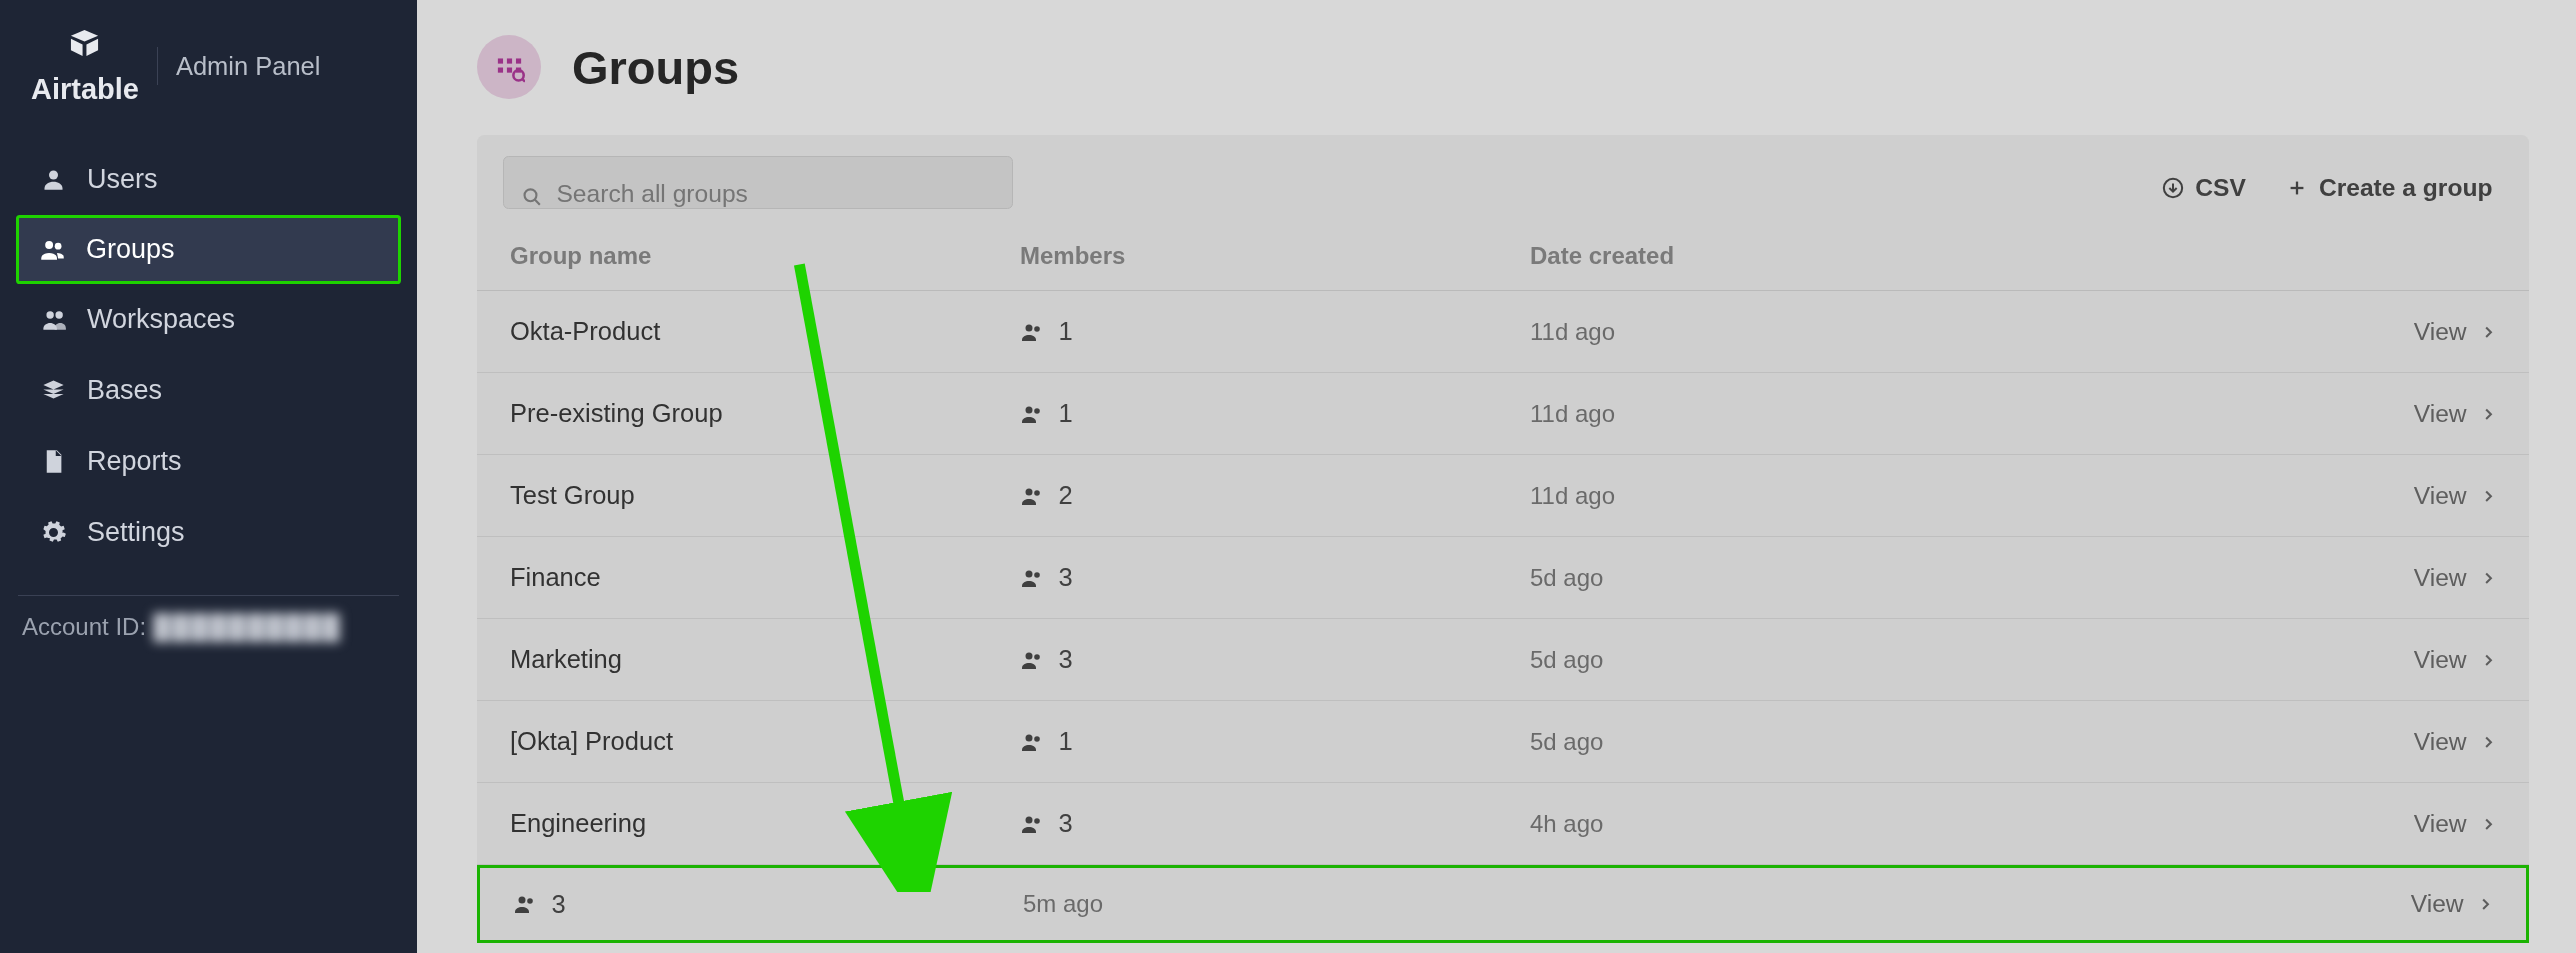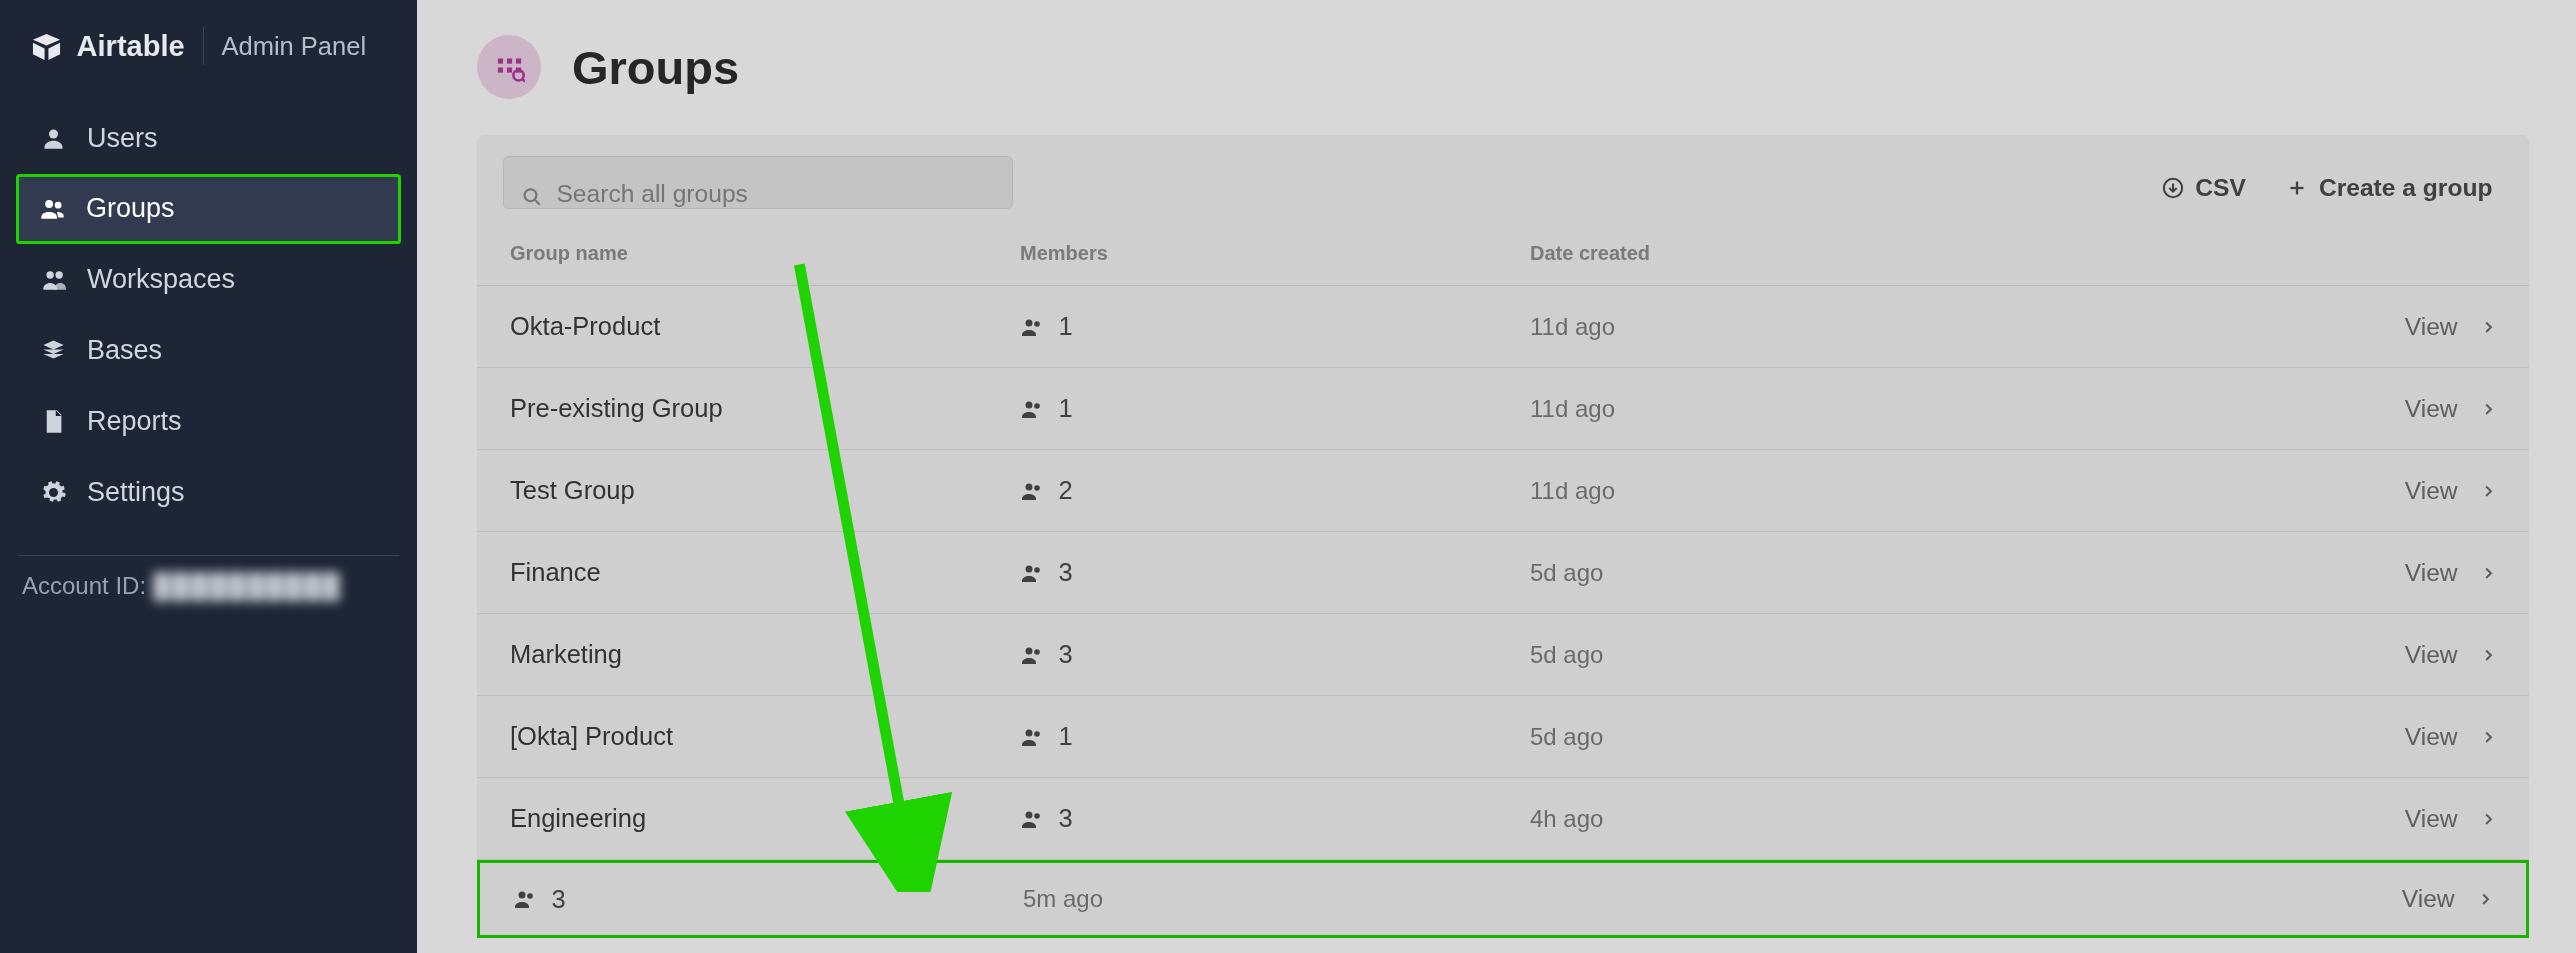--- a/index.html
+++ b/index.html
@@ -2,21 +2,21 @@
 <html style="font-size:14.6px"><head>
 <meta charset="utf-8">
 <style>
 * { margin:0; padding:0; box-sizing:border-box; font-family:-apple-system,BlinkMacSystemFont,"Segoe UI",Helvetica,Arial,sans-serif; }
 html,body { width:2576px; height:954px; overflow:hidden; }
 body { display:flex; }
 
 
 .sidebar { width:417px; min-width:417px; height:954px; background:#1e2535; color:#cfd3dc; display:flex; flex-direction:column; }
 .sb-header{ display:flex; align-items:center; gap:18px; padding:27px 31px 38px 31px; }
-.logo { display:flex; align-items:center; gap:14.6px; color:#e8eaef; font-size:29px; font-weight:600; }
+.logo { display:flex; align-items:center; gap:14.6px; color:#e8eaef; font-size:29px; font-weight:600;flex-direction:column; }
 .logo-icon{ width:31px; height:31px; }
 .sb-div  { width:0.9px; height:38px; background:#3b4255; }
 .sb-title{ color:#b8bec9; font-size:25.5px; }
 
 .nav { display:flex; flex-direction:column; padding:0 16px; }
 .nav-item{ display:flex; align-items:center; gap:20px; padding:20px 24px; font-size:27px; color:#d1d5de; cursor:pointer; border-radius:3.6px; }
 .nav-item .icon{ width:27px; height:27px; flex:0 0 27px; display:flex; align-items:center; justify-content:center; }
 .nav-item.active{ background:#323a4f; color:#fff; border:3.6px solid #1ed300; padding:16.4px 20px; }
 
 .sb-hr { height:0.9px; background:#3a4154; margin:27px 18px 16.4px 18px; }
@@ -32,30 +32,30 @@
 
 .panel{ background:#f5f5f5; border-radius:7.3px; padding:0; }
 .panel-top{ display:flex; align-items:center; padding:20px 25.5px 16.4px 25.5px; gap:18px; }
 .search{ width:510px; height:53px; background:#e7e7e7; border:0.9px solid #d7d7d7; border-radius:5.5px; display:flex; align-items:flex-end; padding:0 18px; gap:14.6px; color:#8a8a8a; }
 .search input{ border:none; background:transparent; font-size:24.6px; color:#444; outline:none; width:100%; }
 .search input::placeholder{ color:#898989; }
 .spacer{ flex:1; }
 .tb-btn{ display:flex; align-items:center; gap:11px; font-size:24.6px; font-weight:600; color:#4a4a4a; cursor:pointer; padding:7.3px 11px;margin-top:12px; }
 .tb-btn .icon{ width:22px; height:22px; }
 
-.thead{ display:flex; align-items:center; padding:16.4px 33px 20px 33px; font-size:20px; font-weight:600; color:#8f8f8f; border-bottom:0.9px solid #dcdcdc; }
+.thead{ display:flex; align-items:center; padding:16.4px 33px 20px 33px; font-size:24px; font-weight:600; color:#8f8f8f; border-bottom:0.9px solid #dcdcdc; }
 .col-name{ width:510px; }
 .col-mem { width:510px; }
 .col-date{ flex:1; }
 .col-view{ width:146px; text-align:right; }
 
 .trow{ display:flex; align-items:center; padding:0 33px; height:82px; font-size:25.5px; color:#3a3a3a; border-bottom:0.9px solid #e2e2e2; }
 .trow .col-mem{ display:flex; align-items:center; gap:14.6px; color:#4b4b4b; }
 .trow .col-date{ color:#7d7d7d; font-size:24px; }
-.trow .view{ display:flex; align-items:center; justify-content:flex-end; gap:22px; color:#6e6e6e; font-size:24.6px; cursor:pointer; }
+.trow .view{ display:flex; align-items:center; justify-content:flex-end; gap:13px; color:#6e6e6e; font-size:24.6px; cursor:pointer; }
 .trow.hl{ border:3.6px solid #1ed300; height:78px; }
 
 
 .dark-overlay{ position:absolute; inset:0; background:rgba(10,10,10,0.16); pointer-events:none; }
 
 
 .arrow-svg{ position:absolute; left:346px; top:255px; width:200px; height:637px; pointer-events:none; }
 
 .icon svg{ width:100%; height:100%; display:block; }
 </style>

